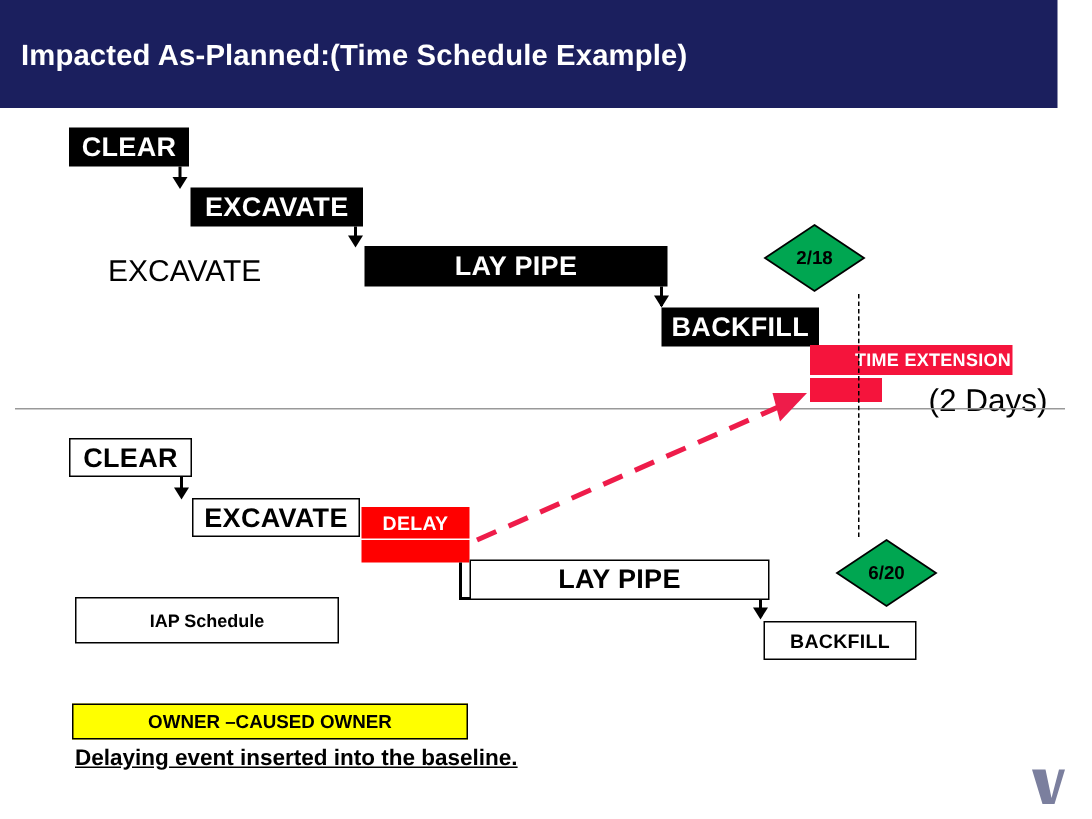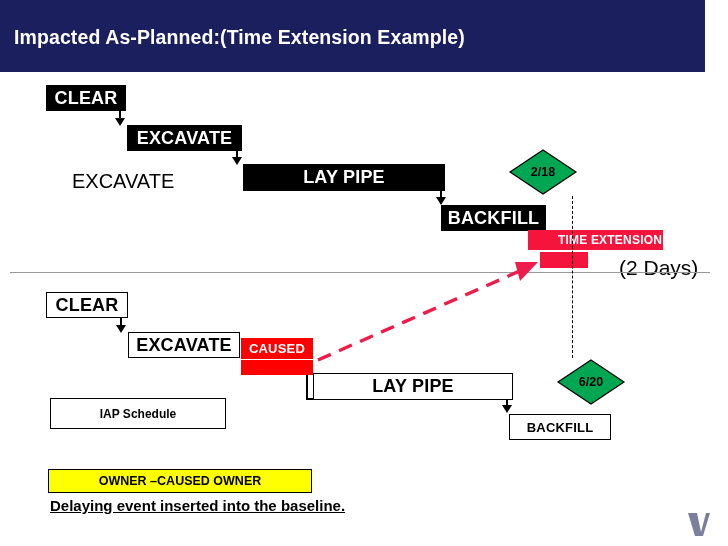--- a/index.html
+++ b/index.html
@@ -152,31 +152,31 @@
     width: 30px;
     height: 28px;
   }
 </style>
 </head>
 <body>
 
 <div id="slide">
 
   <div id="header-bar"></div>
-  <div id="header-title">Impacted As-Planned:(Time Extension Example)</div>
+  <div id="header-title">Impacted As-Planned:(Time Schedule Example)</div>
 
   <div class="task black" style="left:46px; top:85px; width:80px; height:26px;">CLEAR</div>
 
   <div class="task black" style="left:127px; top:125px; width:115px; height:26px;">EXCAVATE</div>
 
   <div class="task black" style="left:243px; top:164px; width:202px; height:27px;">LAY PIPE</div>
 
   <div class="task black" style="left:441px; top:205px; width:105px; height:26px;">BACKFILL</div>
 
-  <div class="task redfill" style="left:528px; top:230px; width:135px; height:20px; font-size:12px;padding-left:29px;">TIME EXTENSION</div>
+  <div class="task redfill" style="left:540px; top:230px; width:135px; height:20px; font-size:12px;padding-left:29px;">TIME EXTENSION</div>
 
   <div style="position:absolute; left:540px; top:252px; width:48px; height:16px; background:#f5143c;"></div>
 
   <div class="plain-label" style="left:72px; top:170px; font-weight:normal; font-size:20px;">EXCAVATE</div>
 
   <div class="diamond" style="left:508px; top:148px;">
     <svg class="shape" viewBox="0 0 70 48">
       <polygon points="35,2 68,24 35,46 2,24" fill="#00a651" stroke="#000000" stroke-width="1.2"></polygon>
     </svg>
     <div class="dtext">2/18</div>
@@ -199,21 +199,21 @@
 
   <svg style="position:absolute; left:310px; top:248px; width:240px; height:120px; overflow:visible;">
     <line x1="8" y1="112" x2="212" y2="22" stroke="#ee1c4a" stroke-width="3.4" stroke-dasharray="14,9"></line>
     <polygon points="228,14 205,14 210,33" fill="#ee1c4a"></polygon>
   </svg>
 
   <div class="task white" style="left:46px; top:292px; width:82px; height:26px;">CLEAR</div>
 
   <div class="task white" style="left:128px; top:332px; width:112px; height:26px;">EXCAVATE</div>
 
-  <div class="task red" style="left:241px; top:338px; width:72px; height:21px; font-size:13px;">CAUSED</div>
+  <div class="task red" style="left:241px; top:338px; width:72px; height:21px; font-size:13px;">DELAY</div>
   <div style="position:absolute; left:241px; top:360px; width:72px; height:15px; background:#ff0000;"></div>
 
   <div class="task white" style="left:313px; top:373px; width:200px; height:27px;">LAY PIPE</div>
 
   <div class="task white" style="left:509px; top:414px; width:102px; height:26px; font-size:13px;">BACKFILL</div>
 
   <div class="boxed-label" style="left:50px; top:398px; width:176px; height:31px; font-size:12px;">IAP Schedule</div>
 
   <div class="diamond" style="left:556px; top:358px;">
     <svg class="shape" viewBox="0 0 70 48">

